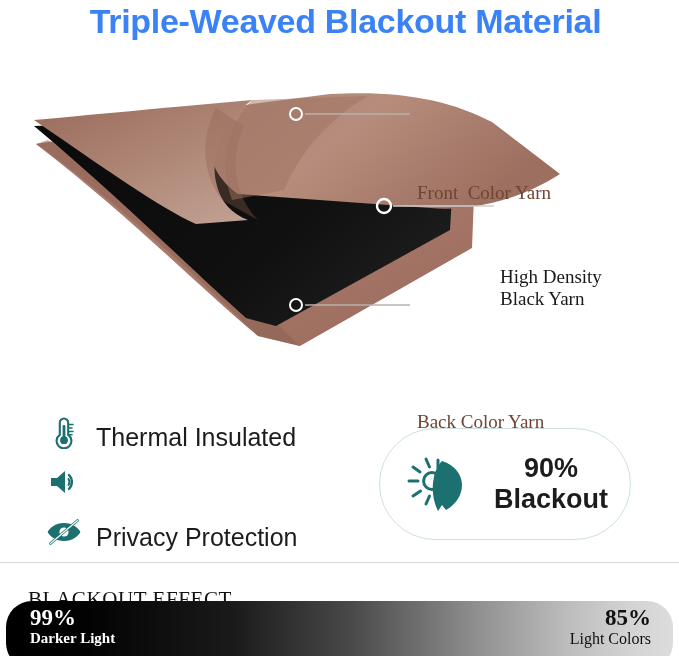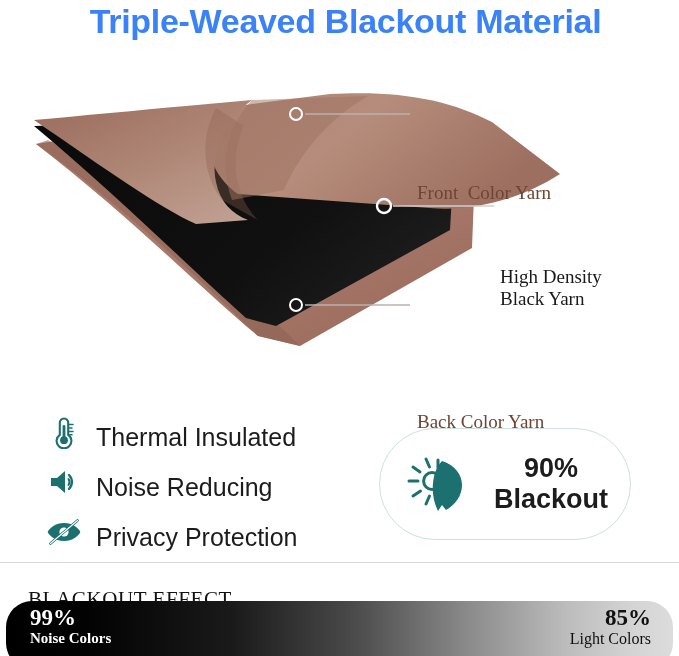--- a/index.html
+++ b/index.html
@@ -289,21 +289,20 @@
   </div>
 
   <div class="feature-row">
     <span class="feature-icon">
       <svg width="34" height="30" viewBox="0 0 34 30">
         <path d="M4 11 h6 L18 4 v22 l-8 -7 H4 Z" fill="#1d7070"></path>
         <path d="M22 8 a10 10 0 0 1 0 14" fill="none" stroke="#1d7070" stroke-width="2.4" stroke-linecap="round"></path>
         <path d="M21.5 12 a5.4 5.4 0 0 1 0 6" fill="none" stroke="#1d7070" stroke-width="2" stroke-linecap="round"></path>
       </svg>
     </span>
-    <span class="feature-label">Noise Reducing</span>
   </div>
 
   <div class="feature-row">
     <span class="feature-icon">
       <svg width="38" height="28" viewBox="0 0 38 28">
         <path d="M19 5 C27.5 5 33.6 10.2 35.4 14 C33.6 17.8 27.5 23 19 23
                  C10.5 23 4.4 17.8 2.6 14 C4.4 10.2 10.5 5 19 5 Z" fill="#1d7070"></path>
         <circle cx="19" cy="14" r="4.6" fill="#ffffff"></circle>
         <line x1="5.5" y1="25.5" x2="32.5" y2="2.5" stroke="#1d7070" stroke-width="2.6" stroke-linecap="round"></line>
         <line x1="5.5" y1="25.5" x2="32.5" y2="2.5" stroke="#ffffff" stroke-width="1.1" stroke-linecap="round"></line>
@@ -335,19 +334,19 @@
   </span>
 </div>
 
 <div id="divider-line"></div>
 
 <div id="blackout-effect-heading">BLACKOUT EFFECT</div>
 
 <div id="gradient-bar">
   <div class="bar-block" id="bar-left-block">
     <span class="bar-pct">99%</span>
-    <span class="bar-sub">Noise Colors</span>
+    <span class="bar-sub">Darker Light</span>
   </div>
   <div class="bar-block" id="bar-right-block">
     <span class="bar-pct">85%</span>
     <span class="bar-sub">Light Colors</span>
   </div>
 </div>
 
 </body></html>

